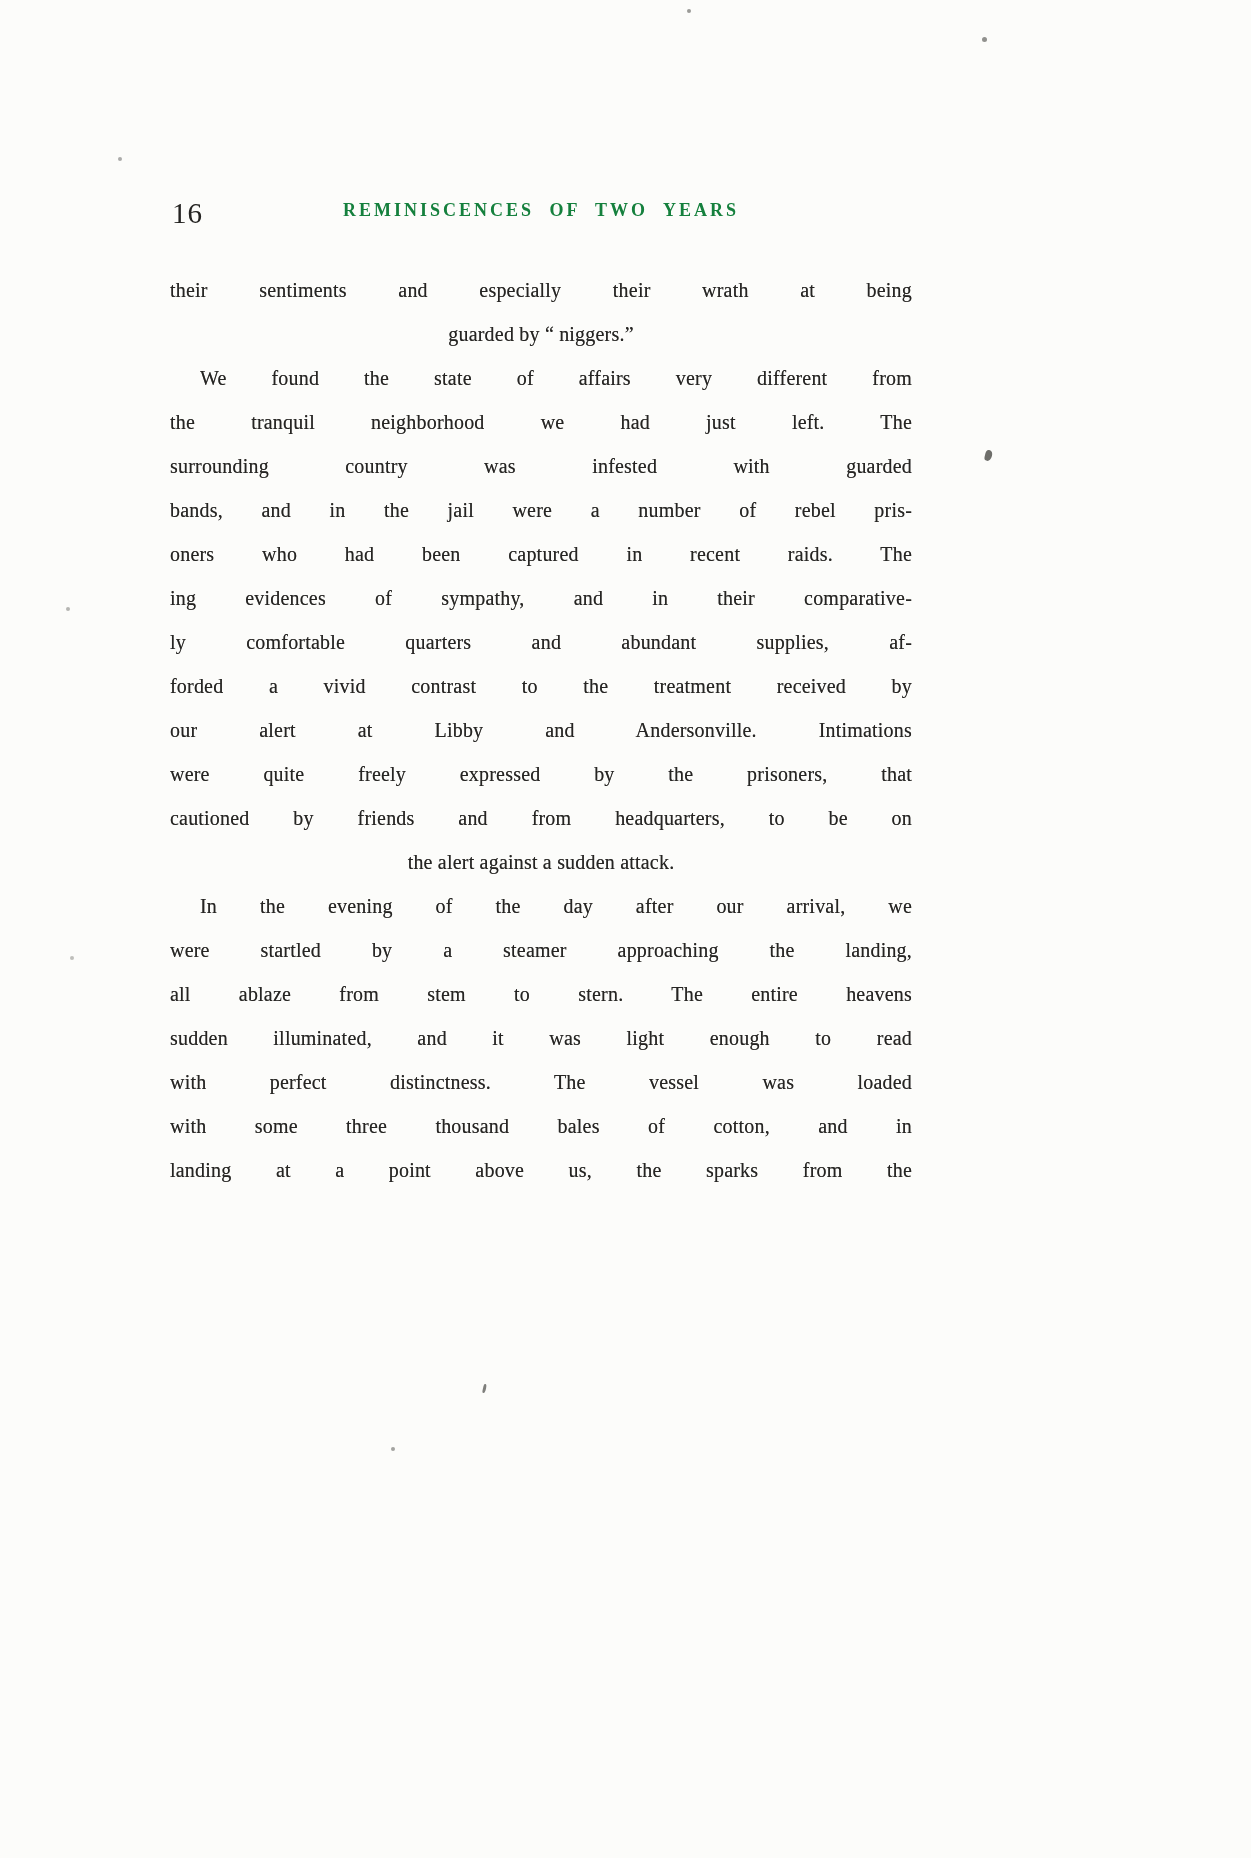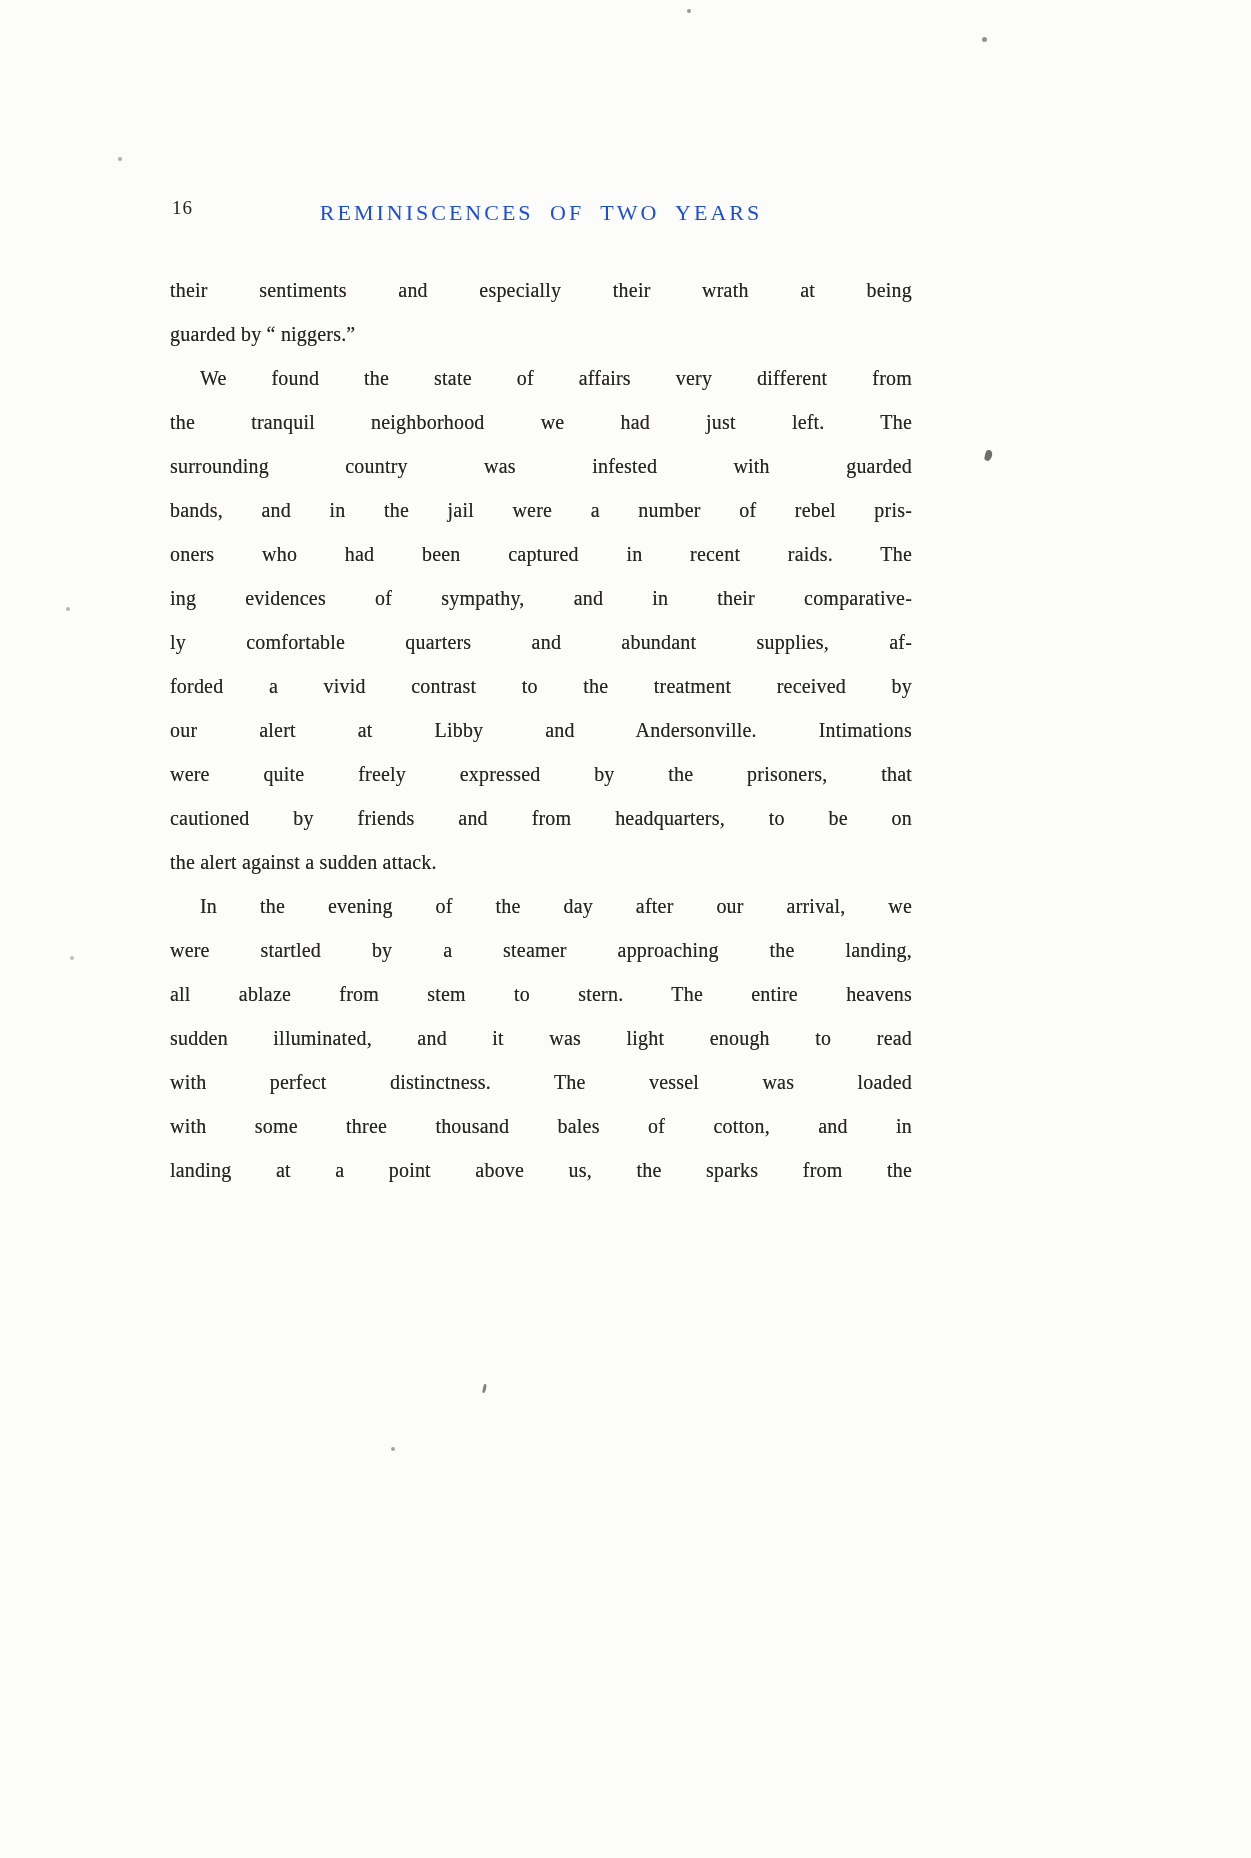--- a/index.html
+++ b/index.html
@@ -24,43 +24,44 @@
     left: 170px;
     top: 200px;
     width: 742px;
     text-align: center;
     height: 34px;
   }
   .page-number {
     position: absolute;
     left: 2px;
     top: -3px;
-    font-size: 19px;
+    font-size: 29px;
     letter-spacing: 1px;
     color: #242321;
   }
   .running-header {
-    font-size: 22px;
+    font-size: 18px;
     letter-spacing: 3px;
     word-spacing: 8px;
-    color: #1d4ed8;
+    color: #15803d;
+    font-weight: bold;
   }
   .page-body {
     position: absolute;
     left: 170px;
     top: 268px;
     width: 742px;
     font-size: 20px;
     letter-spacing: 0.2px;
     text-shadow: 0 0 0.5px rgba(30,28,25,0.55);
   }
   .line {
     height: 44px;
     line-height: 44px;
-    text-align: left;
+    text-align: center;
     white-space: normal;
     overflow: hidden;
   }
   .line.justify {
     text-align: justify;
     text-align-last: justify;
   }
   .line.indent {
     text-indent: 30px;
   }

